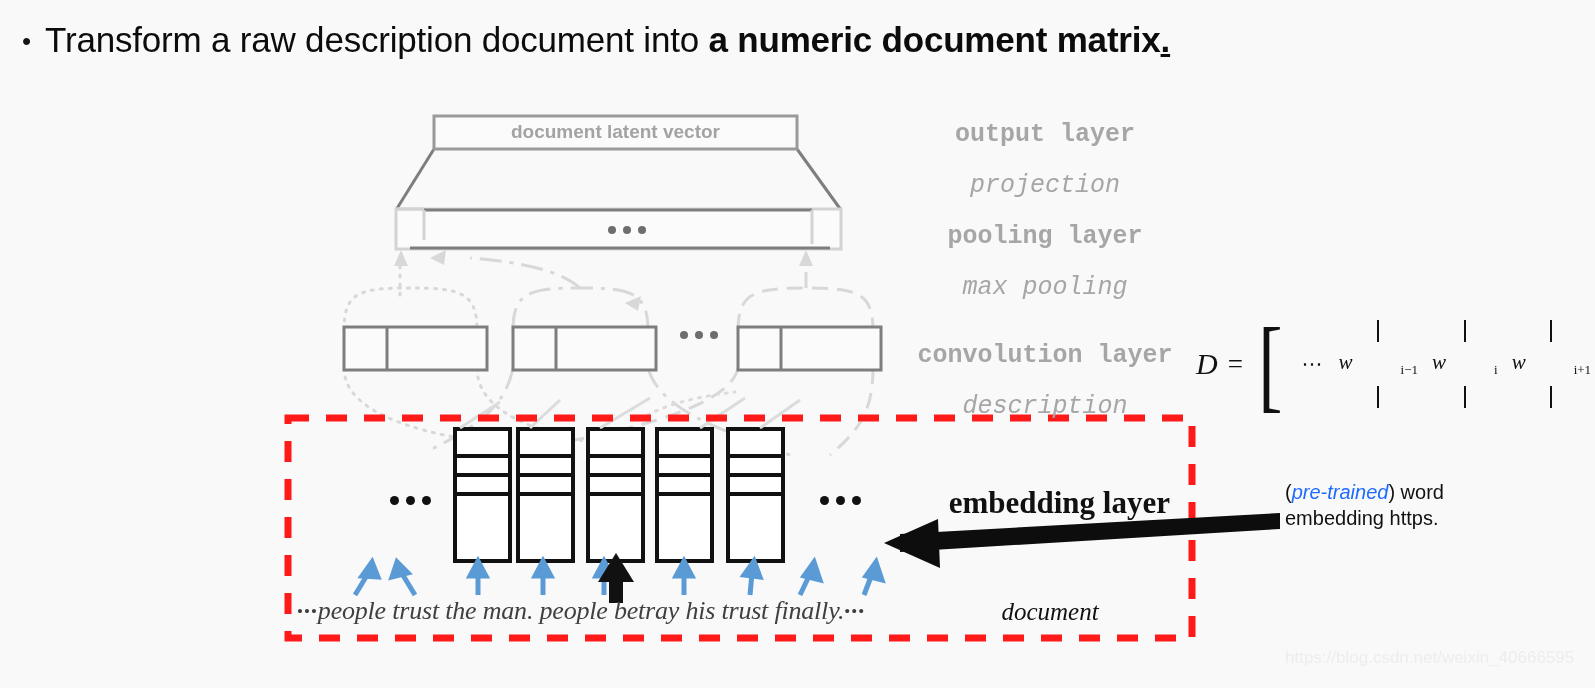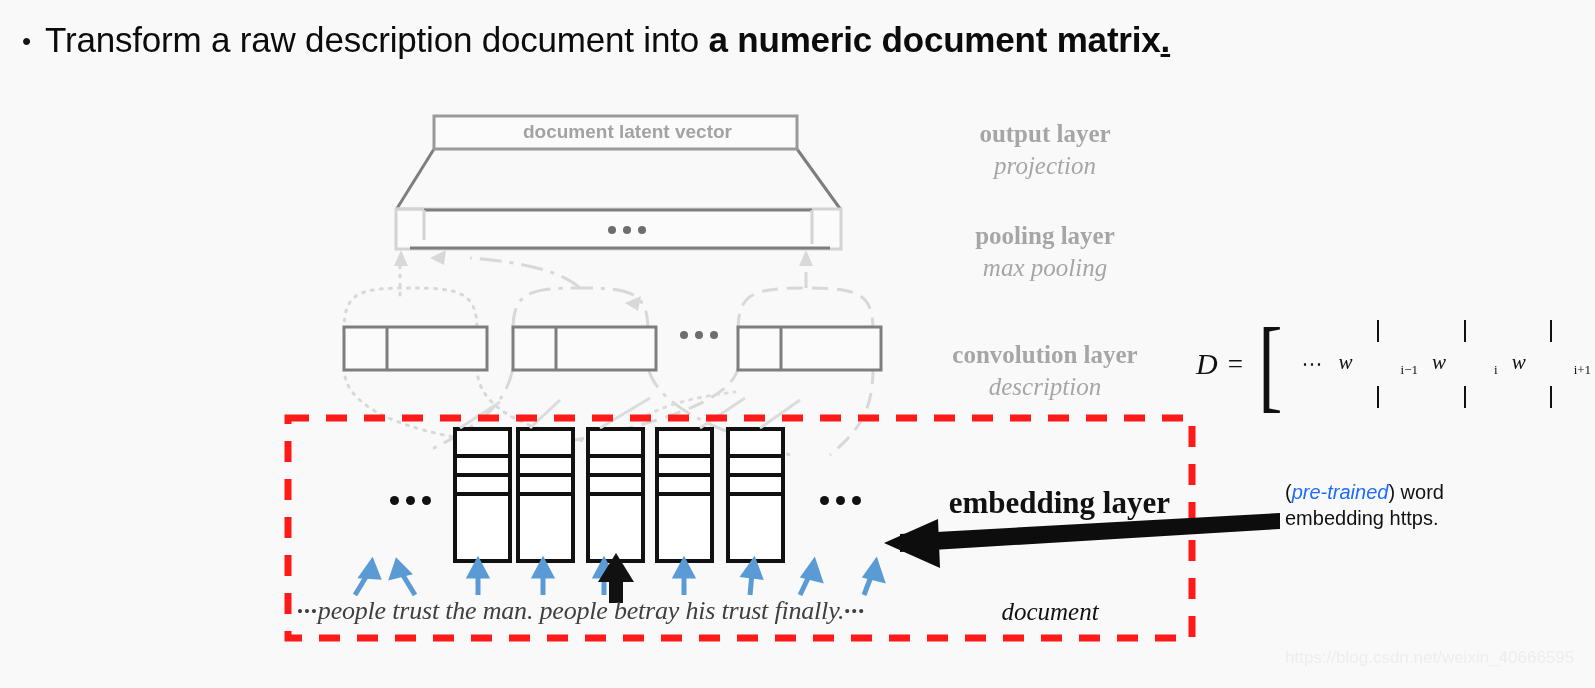--- a/index.html
+++ b/index.html
@@ -56,31 +56,31 @@
     left: 0; top: 0;
     width: 1595px; height: 688px;
   }
 
   
   .layer-label-group {
     position: absolute;
     text-align: center;
     width: 260px;
     color: #a6a6a6;
-    font-family: Liberation Serif, serif;
+    font-family: Liberation Mono, monospace;
   }
   .layer-label-group .main {
     font-weight: bold;
     font-size: 25px;
     white-space: nowrap;
   }
   .layer-label-group .sub {
     font-style: italic;
     font-size: 25px;
-    margin-top: 4px;
+    margin-top: 22px;
     white-space: nowrap;
   }
   #label-output  { left: 915px; top: 120px; }
   #label-pooling { left: 915px; top: 222px; }
   #label-conv    { left: 915px; top: 341px; }
 
   #label-embedding {
     position: absolute;
     left: 930px; top: 485px;
     width: 240px;
@@ -106,21 +106,20 @@
   
   #latent-vector-text {
     position: absolute;
     left: 434px; top: 121px;
     width: 363px;
     text-align: center;
     color: #a3a3a3;
     font-weight: bold;
     font-size: 19px;
     white-space: nowrap;
-    margin-left: 12px;
   }
 
   
   #matrix-eq {
     position: absolute;
     left: 1196px; top: 318px;
     display: flex;
     align-items: center;
     gap: 10px;
     color: #111;

